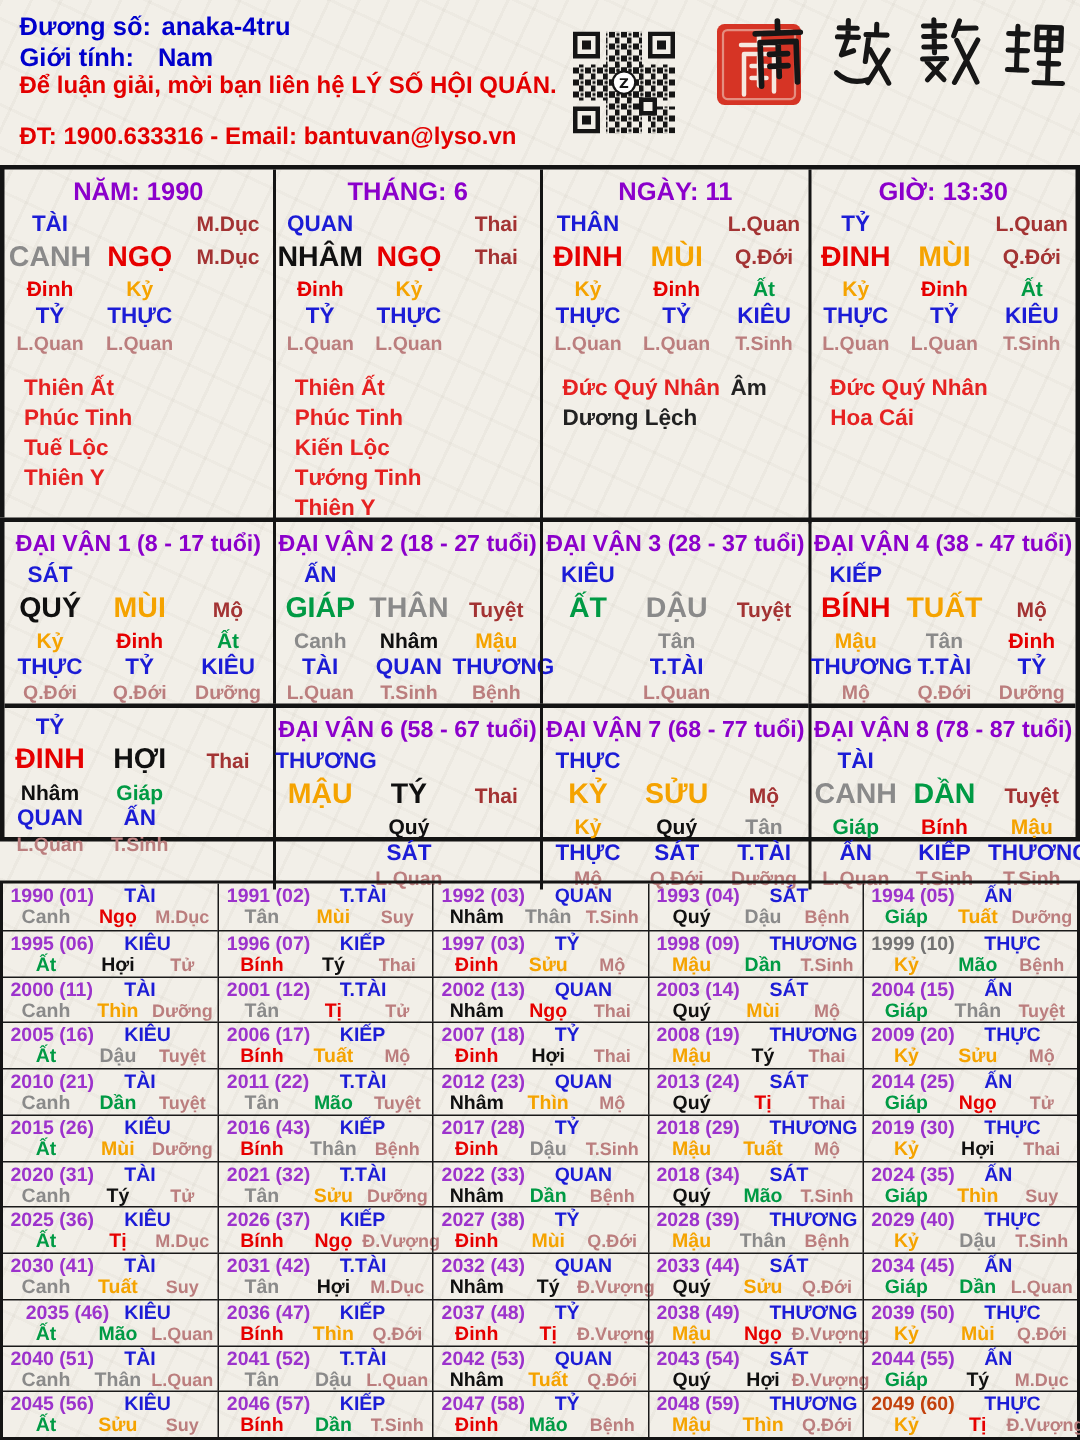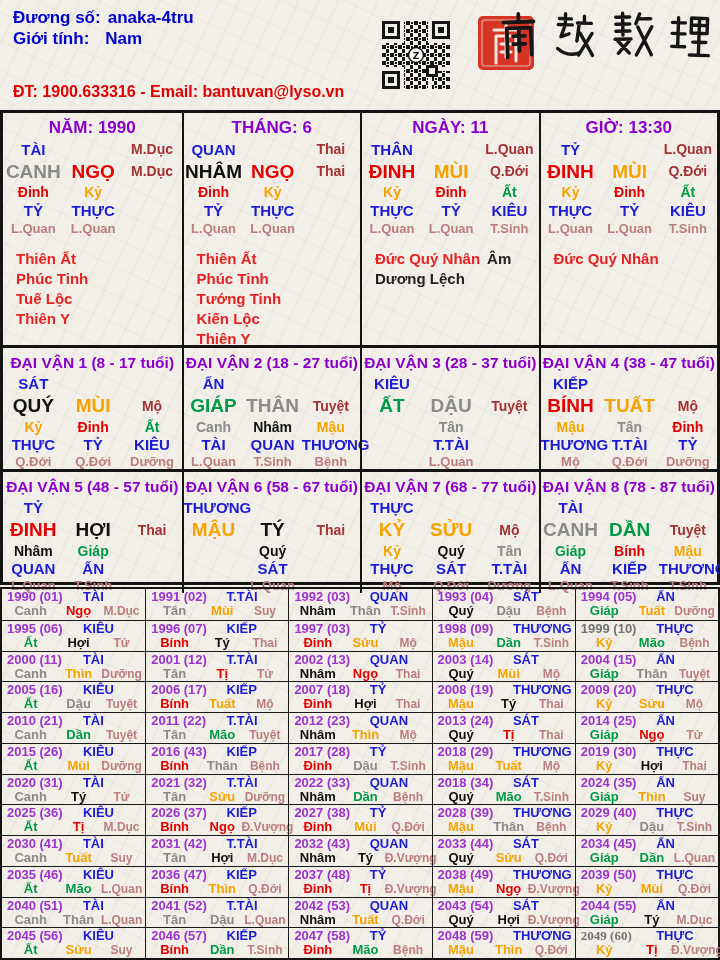--- a/index.html
+++ b/index.html
@@ -31,21 +31,21 @@
   .p-title{height:23px;line-height:23px;text-align:center;font-size:17px;}
   .p-r1{height:21px;line-height:21px;font-size:15px;}
   .p-r2{height:23px;line-height:23px;font-size:19px;}
   .p-hid{height:19px;line-height:19px;font-size:14px;}
   .p-god2{height:18px;line-height:18px;font-size:15px;}
   .p-st{height:17px;line-height:17px;font-size:13px;}
   .p-stars{margin-top:12px;padding-left:13px;text-align:left;font-size:15px;line-height:20px;}
   .p-stars span{margin-right:7px;}
   .sm{font-size:14px;}
   
-  .daivan{top:345px;height:240px;display:grid;grid-template-columns:repeat(4,1fr);
+  .daivan{top:345px;height:216px;display:grid;grid-template-columns:repeat(4,1fr);
           grid-template-rows:1fr 1fr;border:3px solid #141414;}
   .dcell{position:relative;border-left:2px solid #141414;padding-top:3px;box-sizing:border-box;}
   .dcell:nth-child(4n+1){border-left:none;}
   .dcell:nth-child(n+5){border-top:3px solid #141414;}
   .d-title{height:23px;line-height:23px;text-align:center;font-size:15.5px;}
   .d-god{height:20px;line-height:20px;font-size:15px;}
   .d-r2{height:24px;line-height:24px;font-size:19px;}
   .d-hid{height:18px;line-height:18px;font-size:14px;}
   .d-god2{height:18px;line-height:18px;font-size:15px;}
   .d-st{height:15px;line-height:15px;font-size:13px;}
@@ -68,20 +68,21 @@
 <body>
 
 <div class="page">
   <header>
     <div class="h-line h-blue" style="top:8px">
       <span>Đương số:</span><span class="h-val">anaka-4tru</span>
     </div>
     <div class="h-line h-blue" style="top:29px">
       <span>Giới tính:</span><span class="h-val2">Nam</span>
     </div>
+    <div class="h-line h-red" style="top:49px">Để luận giải, mời bạn liên hệ LÝ SỐ HỘI QUÁN.</div>
     <div class="h-line h-red" style="top:83px">ĐT: 1900.633316 - Email: bantuvan@lyso.vn</div>
 
     <svg class="qr" width="68" height="68" viewBox="0 0 68 68">
       <defs>
         <pattern id="qrp" width="8" height="8" patternUnits="userSpaceOnUse">
           <rect width="4" height="4" fill="#151515"></rect>
           <rect x="4" y="4" width="3" height="4" fill="#151515"></rect>
           <rect x="5" y="1" width="2" height="2" fill="#151515"></rect>
         </pattern>
       </defs>
@@ -191,22 +192,22 @@
           <span></span>
         </div>
         <div class="grid3 p-st">
           <span style="color: rgb(187, 126, 126);">L.Quan</span>
           <span style="color: rgb(187, 126, 126);">L.Quan</span>
           <span></span>
         </div>
         <div class="p-stars">
           <div class=""><span style="color: rgb(230, 34, 34);">Thiên Ất</span></div>
           <div class=""><span style="color: rgb(230, 34, 34);">Phúc Tinh</span></div>
+          <div class=""><span style="color: rgb(230, 34, 34);">Kiến Lộc</span></div>
           <div class=""><span style="color: rgb(230, 34, 34);">Tướng Tinh</span></div>
-          <div class=""><span style="color: rgb(230, 34, 34);">Kiến Lộc</span></div>
           <div class=""><span style="color: rgb(230, 34, 34);">Thiên Y</span></div>
         </div>
       </div>
       <div class="pcell">
         <div class="p-title"><span style="color: rgb(139, 0, 203);">NGÀY: 11</span></div>
         <div class="grid3 p-r1">
           <span style="color: rgb(28, 28, 214);">THÂN</span>
           <span></span>
           <span class="sm" style="color: rgb(163, 51, 51);">L.Quan</span>
         </div>
@@ -256,20 +257,21 @@
           <span style="color: rgb(28, 28, 214);">TỶ</span>
           <span style="color: rgb(28, 28, 214);">KIÊU</span>
         </div>
         <div class="grid3 p-st">
           <span style="color: rgb(187, 126, 126);">L.Quan</span>
           <span style="color: rgb(187, 126, 126);">L.Quan</span>
           <span style="color: rgb(187, 126, 126);">T.Sinh</span>
         </div>
         <div class="p-stars">
           <div class=""><span style="color: rgb(230, 34, 34);">Đức Quý Nhân</span></div>
+          <div class=""><span style="color: rgb(230, 34, 34);">Hoa Cái</span></div>
         </div>
       </div>
     </section>
   <section id="daivan" class="daivan">
       <div class="dcell">
         <div class="d-title"><span style="color: rgb(139, 0, 203);">ĐẠI VẬN 1 (8 - 17 tuổi)</span></div>
         <div class="grid3 d-god">
           <span style="color: rgb(28, 28, 214);">SÁT</span>
           <span></span>
           <span></span>
@@ -373,21 +375,20 @@
           <span style="color: rgb(28, 28, 214);">T.TÀI</span>
           <span style="color: rgb(28, 28, 214);">TỶ</span>
         </div>
         <div class="grid3 d-st">
           <span style="color: rgb(187, 126, 126);">Mộ</span>
           <span style="color: rgb(187, 126, 126);">Q.Đới</span>
           <span style="color: rgb(187, 126, 126);">Dưỡng</span>
         </div>
       </div>
       <div class="dcell">
-        <div class="d-title"><span style="color: rgb(139, 0, 203);">ĐẠI VẬN 5 (48 - 57 tuổi)</span></div>
         <div class="grid3 d-god">
           <span style="color: rgb(28, 28, 214);">TỶ</span>
           <span></span>
           <span></span>
         </div>
         <div class="grid3 d-r2">
           <span style="color: rgb(230, 0, 0);">ĐINH</span>
           <span style="color: rgb(16, 16, 16);">HỢI</span>
           <span class="sm" style="color: rgb(163, 51, 51);">Thai</span>
         </div>
@@ -983,21 +984,21 @@
           <span class="y-star" style="color: rgb(28, 28, 214);">ẤN</span>
         </div>
         <div class="y-l2">
           <span style="color: rgb(0, 154, 68);">Giáp</span>
           <span style="color: rgb(0, 154, 68);">Dần</span>
           <span class="y-st" style="color: rgb(187, 126, 126);">L.Quan</span>
         </div>
       </div>
       <div class="ycell">
         <div class="y-l1">
-          <span class="y-label" style="color: rgb(156, 51, 204);">2035 (46)</span>
+          <span class="y-label" style="color: rgb(156, 51, 204); text-align: center;">2035 (46)</span>
           <span class="y-star" style="color: rgb(28, 28, 214);">KIÊU</span>
         </div>
         <div class="y-l2">
           <span style="color: rgb(0, 154, 68);">Ất</span>
           <span style="color: rgb(0, 154, 68);">Mão</span>
           <span class="y-st" style="color: rgb(187, 126, 126);">L.Quan</span>
         </div>
       </div>
       <div class="ycell">
         <div class="y-l1">
@@ -1137,21 +1138,21 @@
           <span class="y-star" style="color: rgb(28, 28, 214);">THƯƠNG</span>
         </div>
         <div class="y-l2">
           <span style="color: rgb(245, 163, 0);">Mậu</span>
           <span style="color: rgb(245, 163, 0);">Thìn</span>
           <span class="y-st" style="color: rgb(187, 126, 126);">Q.Đới</span>
         </div>
       </div>
       <div class="ycell">
         <div class="y-l1">
-          <span class="y-label" style="color: #737373; font-family: Liberation Serif, serif;">2049 (60)</span>
+          <span class="y-label" style="color: #c2410c;">2049 (60)</span>
           <span class="y-star" style="color: rgb(28, 28, 214);">THỰC</span>
         </div>
         <div class="y-l2">
           <span style="color: rgb(245, 163, 0);">Kỷ</span>
           <span style="color: rgb(230, 0, 0);">Tị</span>
           <span class="y-st" style="color: rgb(187, 126, 126);">Đ.Vượng</span>
         </div>
       </div>
     </section>
 </div>

